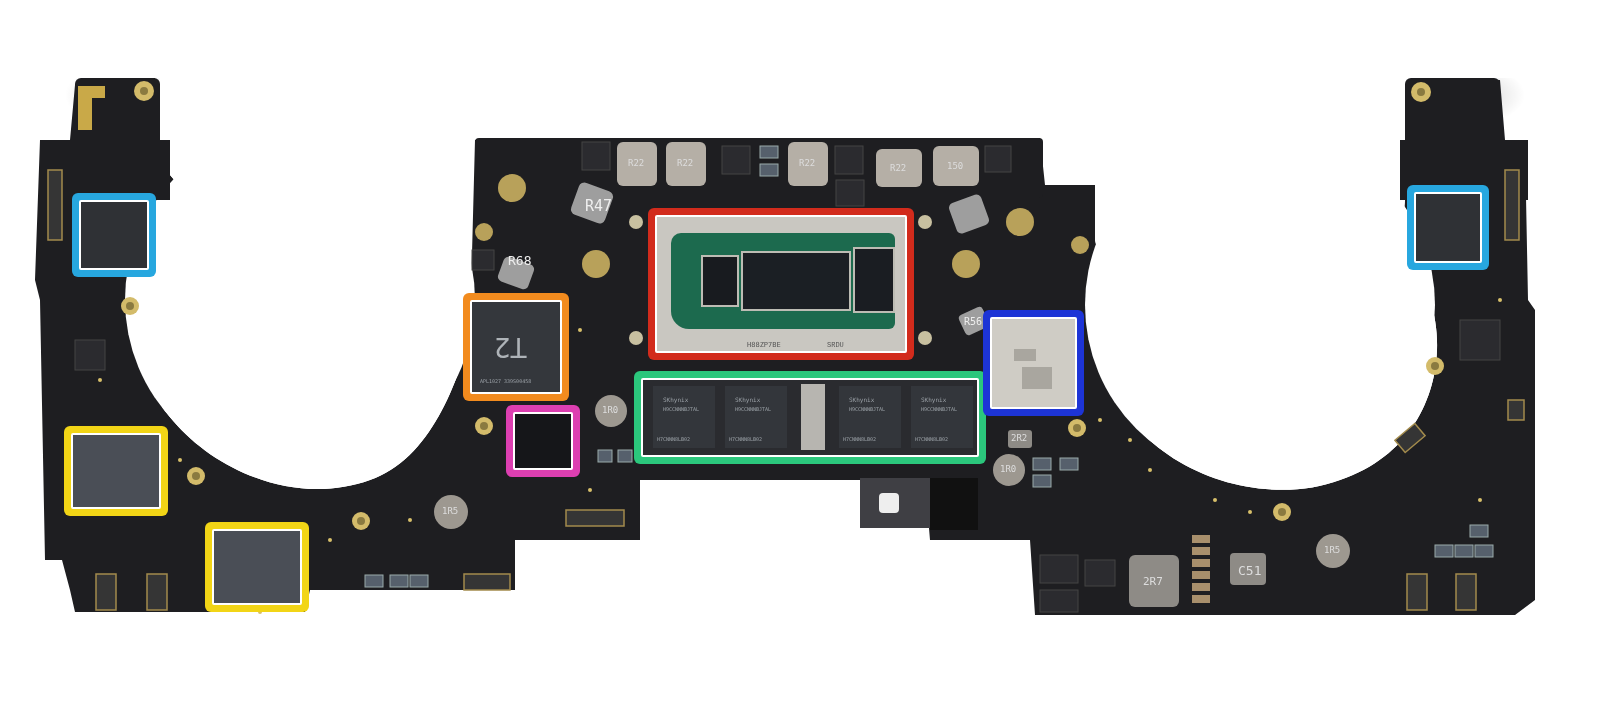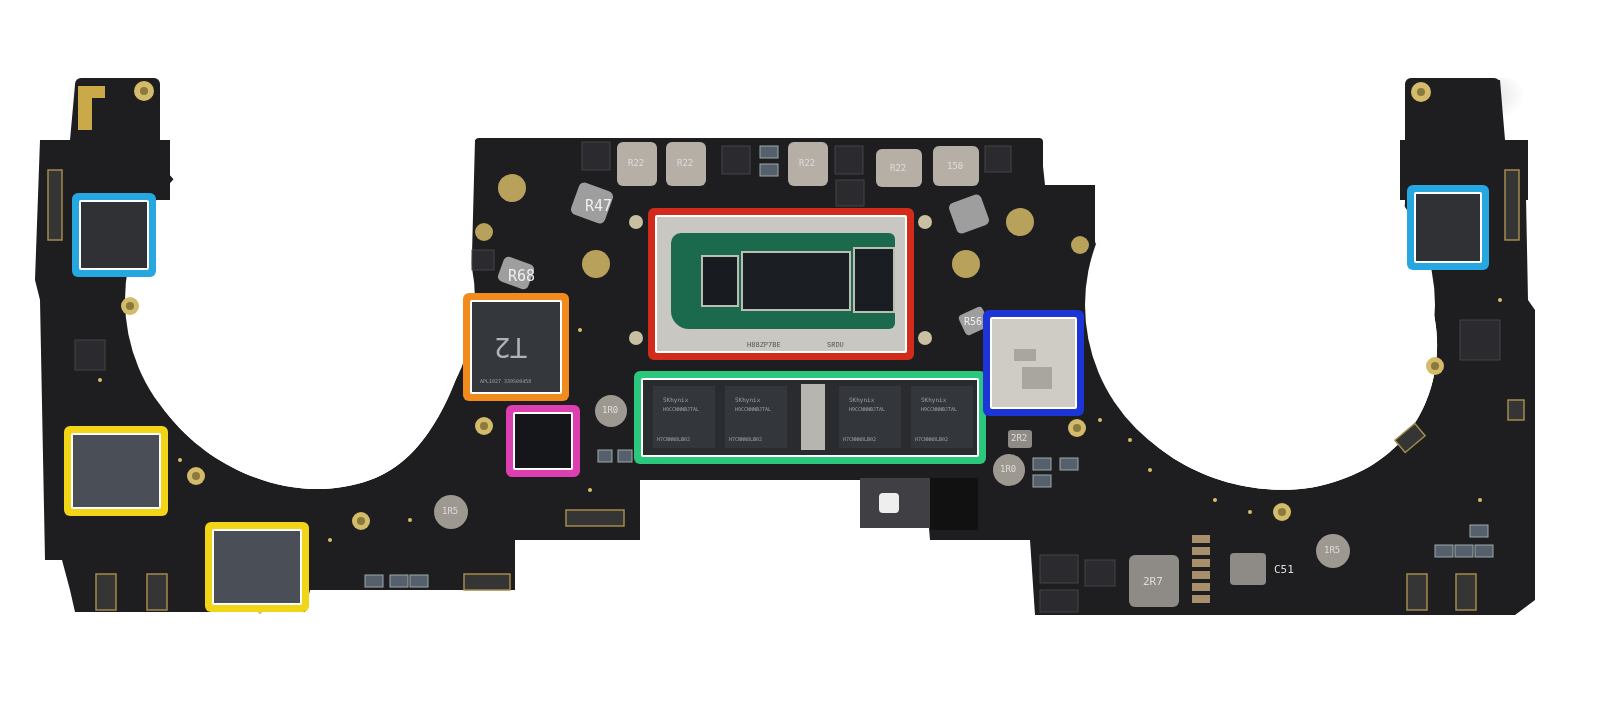--- a/index.html
+++ b/index.html
@@ -261,21 +261,21 @@
 <div class="hl" style="left:205px;top:522px;width:104px;height:90px;background:#f2d516;">
   <div class="inner" style="background:#4a4e56;"></div>
 </div>
 
 <div class="chip-text" style="left:628px;top:158px;font-size:9px;color:#ddd;">R22</div>
 <div class="chip-text" style="left:677px;top:158px;font-size:9px;color:#ddd;">R22</div>
 <div class="chip-text" style="left:799px;top:158px;font-size:9px;color:#ddd;">R22</div>
 <div class="chip-text" style="left:890px;top:163px;font-size:9px;color:#ddd;">R22</div>
 <div class="chip-text" style="left:947px;top:161px;font-size:9px;color:#ddd;">150</div>
 <div class="chip-text" style="left:585px;top:189px;font-size:15px;color:#eee;margin-top:8px;">R47</div>
-<div class="chip-text" style="left:508px;top:267px;font-size:15px;color:#eee;">R68</div>
+<div class="chip-text" style="left:508px;top:253px;font-size:13px;color:#eee;">R68</div>
 <div class="chip-text" style="left:964px;top:316px;font-size:10px;color:#eee;">R56</div>
 <div class="chip-text" style="left:1000px;top:464px;font-size:9px;color:#ddd;">1R0</div>
 <div class="chip-text" style="left:1011px;top:433px;font-size:9px;color:#ddd;text-align:center;">2R2</div>
 <div class="chip-text" style="left:1143px;top:575px;font-size:11px;color:#ddd;">2R7</div>
 <div class="chip-text" style="left:442px;top:506px;font-size:9px;color:#ddd;">1R5</div>
 <div class="chip-text" style="left:1324px;top:545px;font-size:9px;color:#ddd;">1R5</div>
-<div class="chip-text" style="left:1274px;top:563px;font-size:11px;color:#ddd;">C51</div>
+<div class="chip-text" style="left:1238px;top:563px;font-size:13px;color:#ddd;">C51</div>
 <div class="chip-text" style="left:602px;top:405px;font-size:9px;color:#ddd;">1R0</div>
 
 </body></html>

